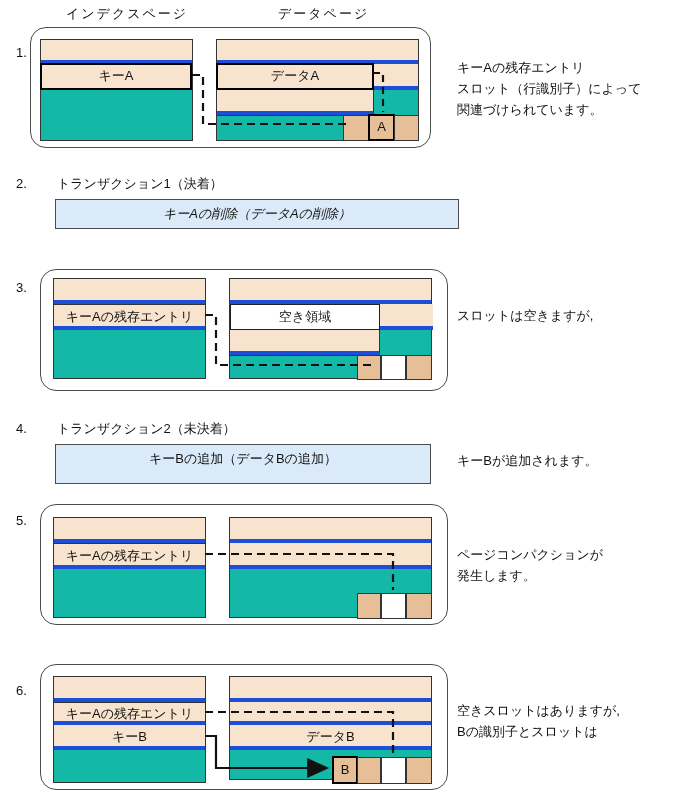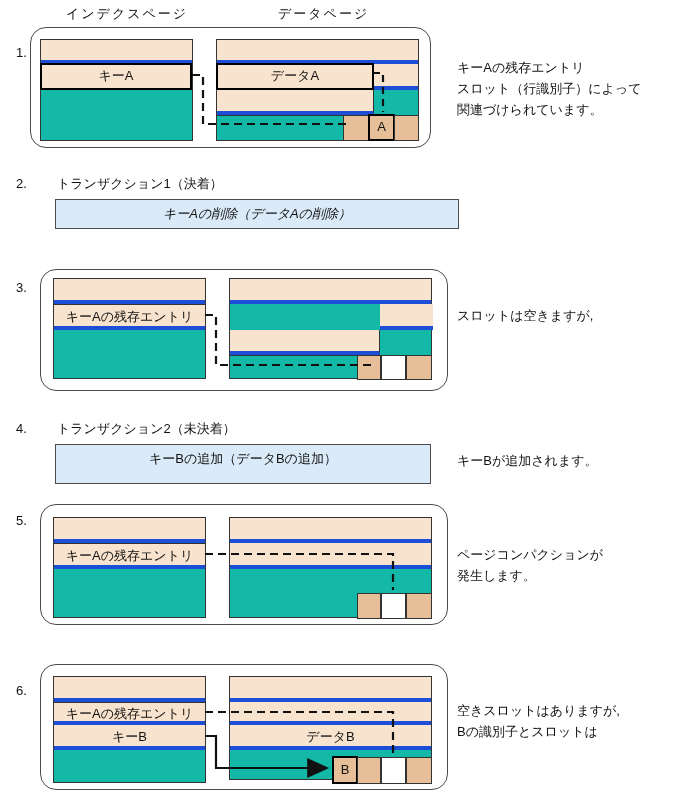--- a/index.html
+++ b/index.html
@@ -78,20 +78,23 @@
     <div class="page" style="left:12px;top:8px;width:153px;height:101px;">
       <div class="row fill bb" style="left:0;top:0;width:100%;height:25px;"></div>
       <div class="row fill bb ctr" style="left:0;top:25px;width:100%;height:26px;line-height:24px;border-top:1px solid #333;">
         <span>キーAの残存エントリ</span>
       </div>
     </div>
 
     <div class="page" style="left:188px;top:8px;width:203px;height:101px;">
       <div class="row fill bb" style="left:0;top:0;width:100%;height:25px;"></div>
       <div class="row fill bb" style="left:150px;top:25px;width:53px;height:26px;"></div>
+      <div class="row ctr" style="left:0;top:25px;width:150px;height:26px;line-height:23px;border:1.5px solid #222;background:#fff;">
+        <span>空き領域</span>
+      </div>
       <div class="row fill br bb" style="left:0;top:51px;width:150px;height:25px;"></div>
       <div class="hline" style="left:0;top:76px;width:100%;"></div>
       <div class="slot" style="left:127px;top:76px;width:24px;height:25px;"></div>
       <div class="slot white" style="left:151px;top:76px;width:25px;height:25px;"></div>
       <div class="slot" style="left:176px;top:76px;width:26px;height:25px;"></div>
     </div>
   </div>
   <div class="note" style="left:457px;top:305px;">
     <div>スロットは空きますが,</div>
   </div>

